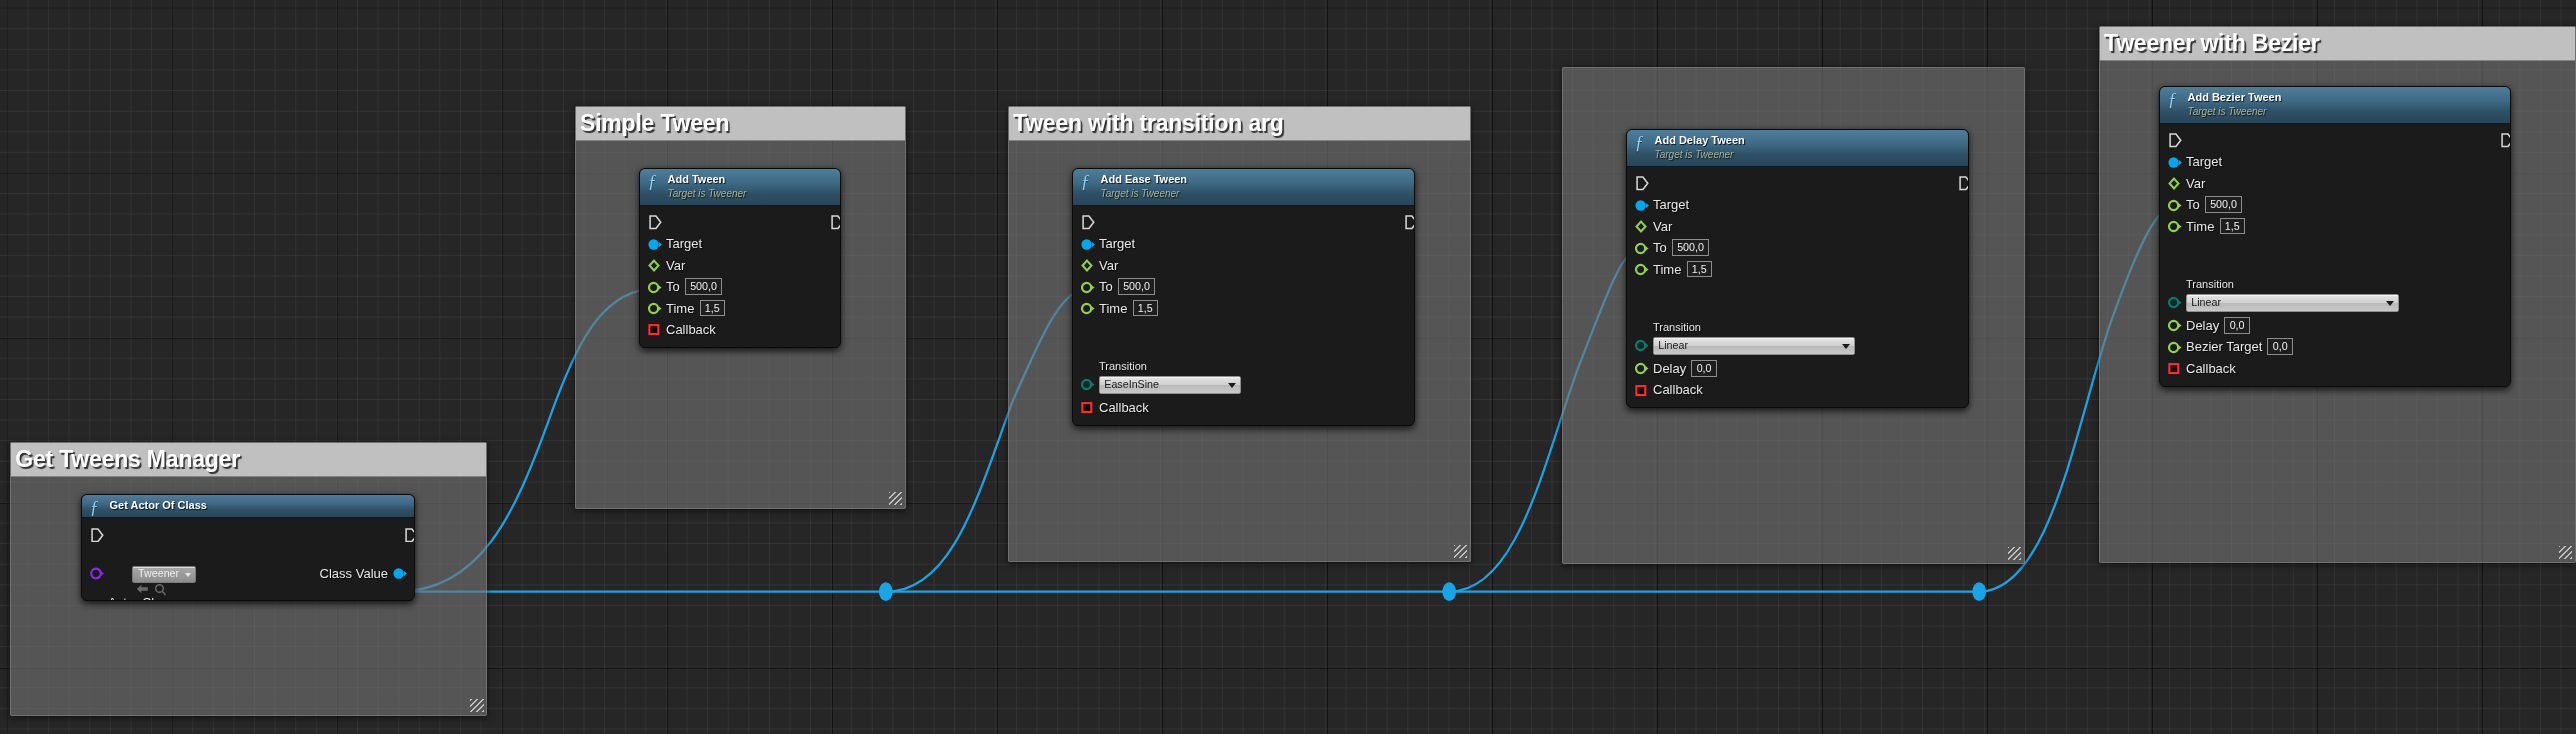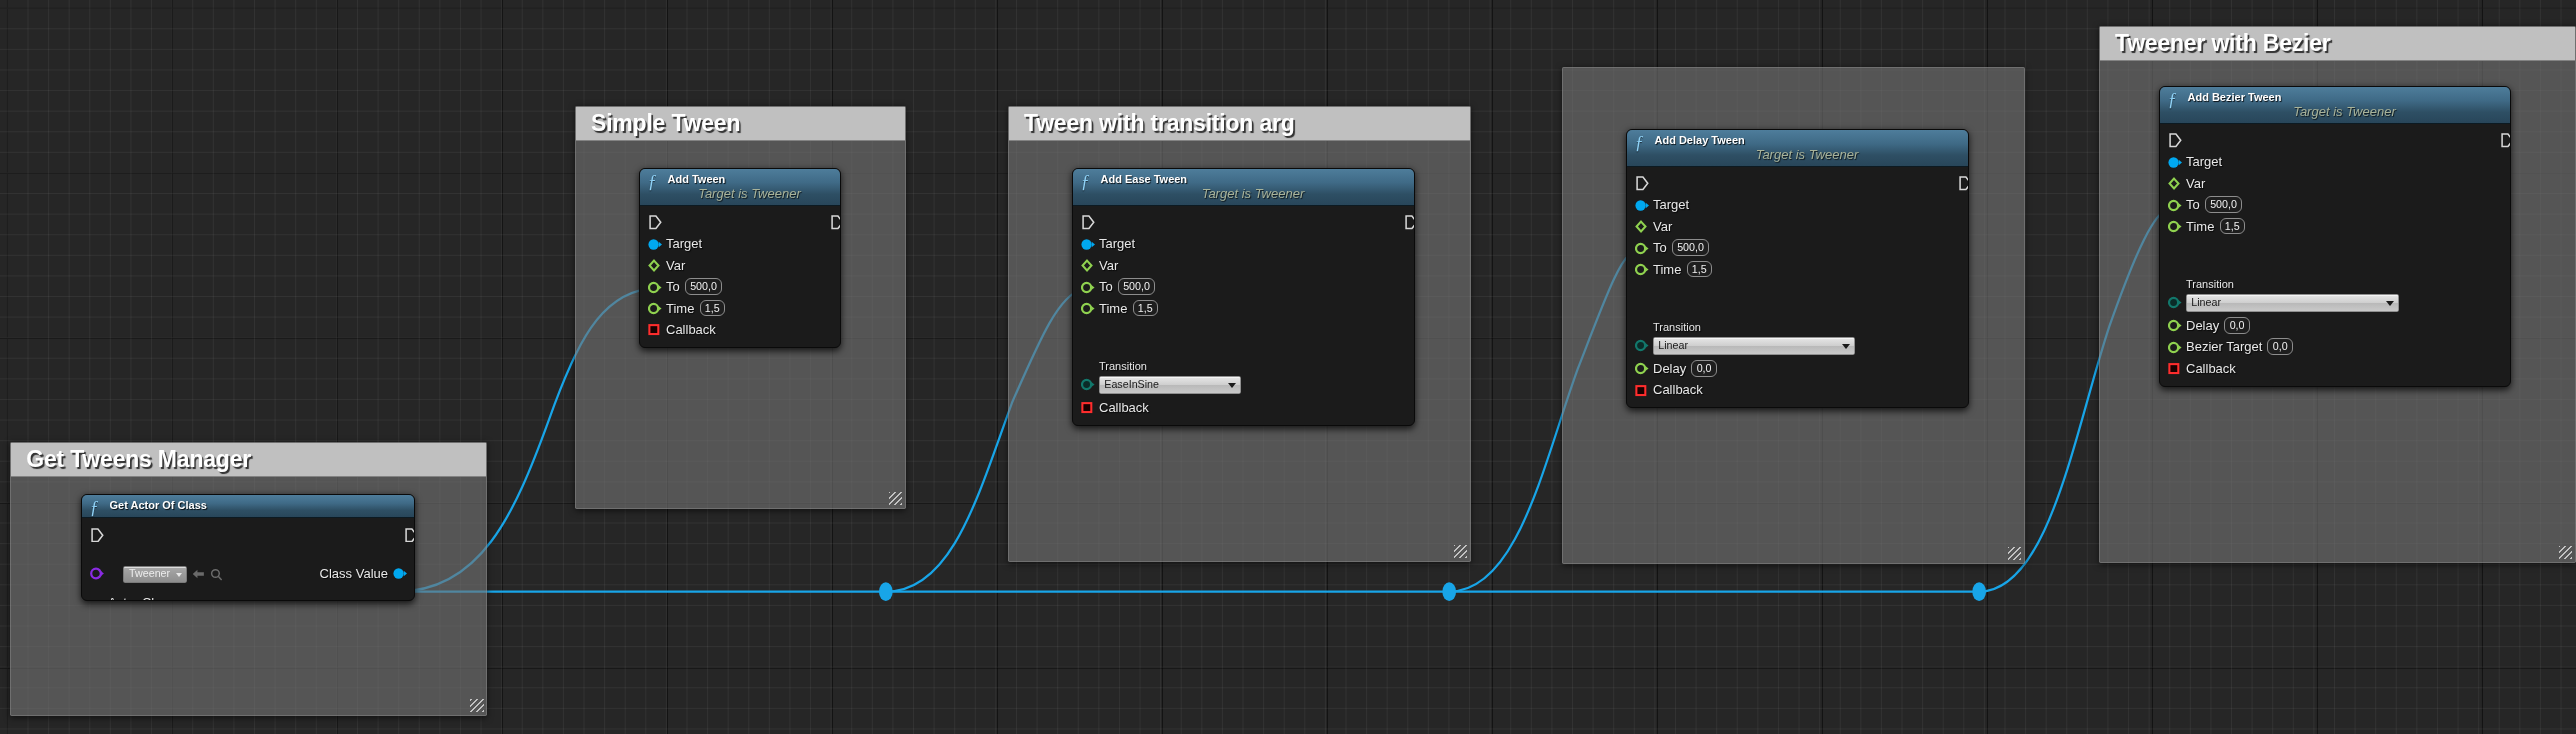--- a/index.html
+++ b/index.html
@@ -33,21 +33,21 @@
     border: 0.9px solid rgba(160,160,160,0.35);
     border-radius: 1.7px;
     box-shadow: 0 1.7px 6px rgba(0,0,0,0.55);
   }
   .comment-title {
     background: #c0c0c0;
     color: #ffffff;
     font-weight: bold;
     font-size: 23px;
     line-height: 33px;
-    padding: 0 15px;
+    padding: 0 4px;
     letter-spacing: -0.2px;
     text-shadow: 1.7px 1.7px 0.9px rgba(0,0,0,0.75);
     white-space: nowrap;
     overflow: hidden;
     border-bottom: 0.9px solid rgba(90,90,90,0.6);
   }
   .resize-grip {
     position: absolute;
     right: 2.6px; bottom: 2.6px;
     width: 13.7px; height: 13.7px;
@@ -87,27 +87,26 @@
     margin-left: 20.6px;
     font-size: 11px;
     font-weight: bold;
     color: #ffffff;
     text-shadow: 0.9px 0.9px 0.9px rgba(0,0,0,0.85);
     line-height: 13.7px;
     white-space: nowrap;
   }
   .node-subtitle {
     margin-left: 20.6px;
-    font-size: 13px;
+    font-size: 10px;
     font-style: italic;
     color: #a8b39a;
     text-shadow: 0.9px 0.9px 0.9px rgba(0,0,0,0.7);
     line-height: 13px;
     white-space: nowrap;
-    text-align: center;
   }
   .node-body {
     position: relative;
     background: #1b1b1b;
     padding: 5.1px 0 6.9px 0;
   }
 
   
   .exec-row { position: relative; height: 22px; }
   .exec-pin {
@@ -142,21 +141,21 @@
     transform: translateY(-50%);
     width: 13.7px; height: 12px;
   }
   .pin-row.tall .pin-glyph { top: auto; bottom: 6.9px; transform: none; }
   .pin-glyph svg { display: block; }
 
   
   .val-box {
     background: #1e1e1e;
     border: 0.9px solid #8d8d8d;
-    border-radius: 6px;
+    border-radius: 0;
     color: #f0f0f0;
     font-size: 10.7px;
     line-height: 13px;
     padding: 0.9px 4.3px;
     min-width: 17px;
     text-align: left;
   }
   
   .dd-label {
     position: absolute;
@@ -274,21 +273,21 @@
 
         <span class="pin-glyph" style="left:7.7px; top:22px; transform:none;">
           <svg width="14.6" height="13" viewBox="0 0 17 15">
             <circle cx="7" cy="7.5" r="5.6" fill="none" stroke="#8a2be2" stroke-width="2.6"></circle>
             <path d="M12.3 4.3 L16.2 7.5 L12.3 10.7 Z" fill="#8a2be2"></path>
           </svg>
         </span>
         <div style="position:absolute; left:26px; top:1.7px;margin-top:48px;">
           <div class="pin-label">Actor Class</div>
         </div>
-        <div style="position:absolute; left:41px; top:20.6px; display:flex; ">
+        <div style="position:absolute; left:50px; top:20.6px; display:flex; flex-direction:column;">
           <div class="dropdown mini">
             <span>Tweener</span>
             <span class="caret"></span>
           </div>
           <div class="mini-icons">
             <span>
               <svg width="14.6" height="12" viewBox="0 0 17 14">
                   <path d="M7.5 2 L2 7 L7.5 12 L7.5 9 L15 9 L15 5 L7.5 5 Z" fill="#6a6a6a"></path>
                 </svg>
             </span>

